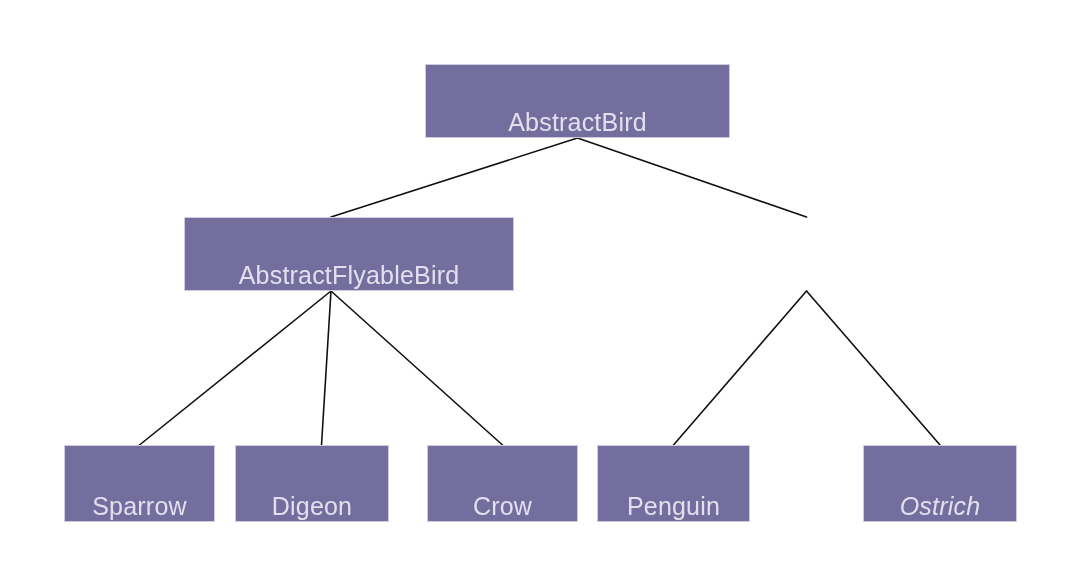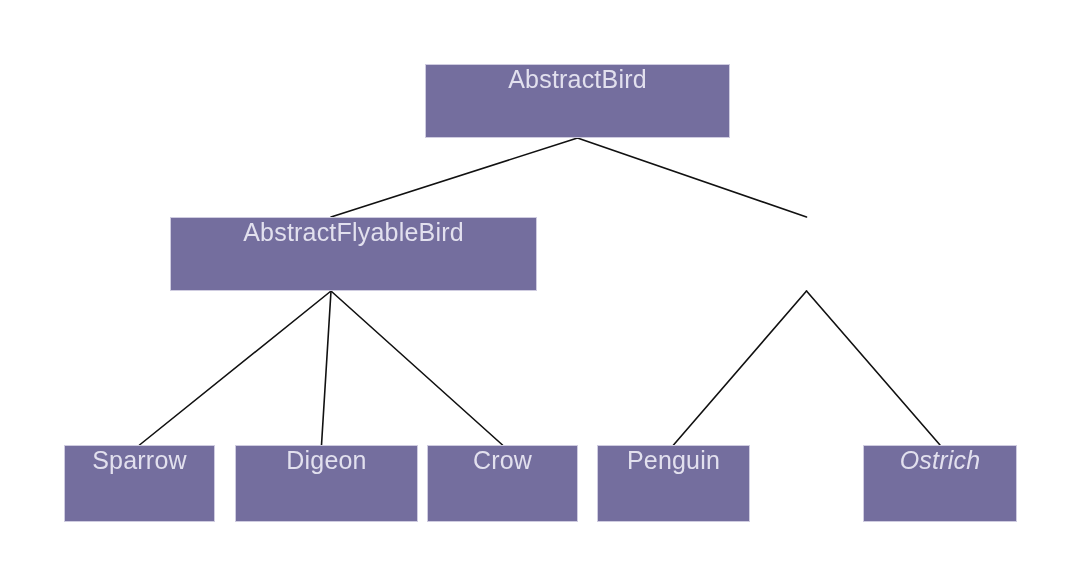--- a/index.html
+++ b/index.html
@@ -28,32 +28,32 @@
     stroke-width: 1.6;
     stroke-linecap: round;
   }
   .node {
     position: absolute;
     box-sizing: border-box;
     background: var(--node-fill, #746E9E);
     border: 1px solid var(--node-border, #CFCCE0);
     color: var(--node-text, #E2E0EE);
     display: flex;
-    align-items: flex-start;
+    align-items: flex-end;
     justify-content: center;
     font-size: 25px;
     letter-spacing: 0.2px;
     white-space: nowrap;
   }
   
   .n0 { left: 425px; top: 64px;  width: 305px; height: 74px; }
-  .n1 { left: 170px; top: 217px; width: 367px; height: 74px; }
+  .n1 { left: 184px; top: 217px; width: 330px; height: 74px; }
   .n2 { left: 653px; top: 217px; width: 307px; height: 74px; }
   .n3 { left: 64px;  top: 445px; width: 151px; height: 77px; }
-  .n4 { left: 235px; top: 445px; width: 183px; height: 77px; }
+  .n4 { left: 235px; top: 445px; width: 154px; height: 77px; }
   .n5 { left: 427px; top: 445px; width: 151px; height: 77px; }
   .n6 { left: 597px; top: 445px; width: 153px; height: 77px; }
   .n7 { left: 863px; top: 445px; width: 154px; height: 77px; font-style: italic; }
 </style>
 </head>
 <body>
 
 <div class="canvas" style="--bg: #FFFFFF; --node-fill: #746E9E; --node-border: #CFCCE0; --node-text: #E2E0EE; --edge: #111111;">
 
   <svg class="edges" id="edge-svg" viewBox="0 0 1080 585" xmlns="http://www.w3.org/2000/svg">

